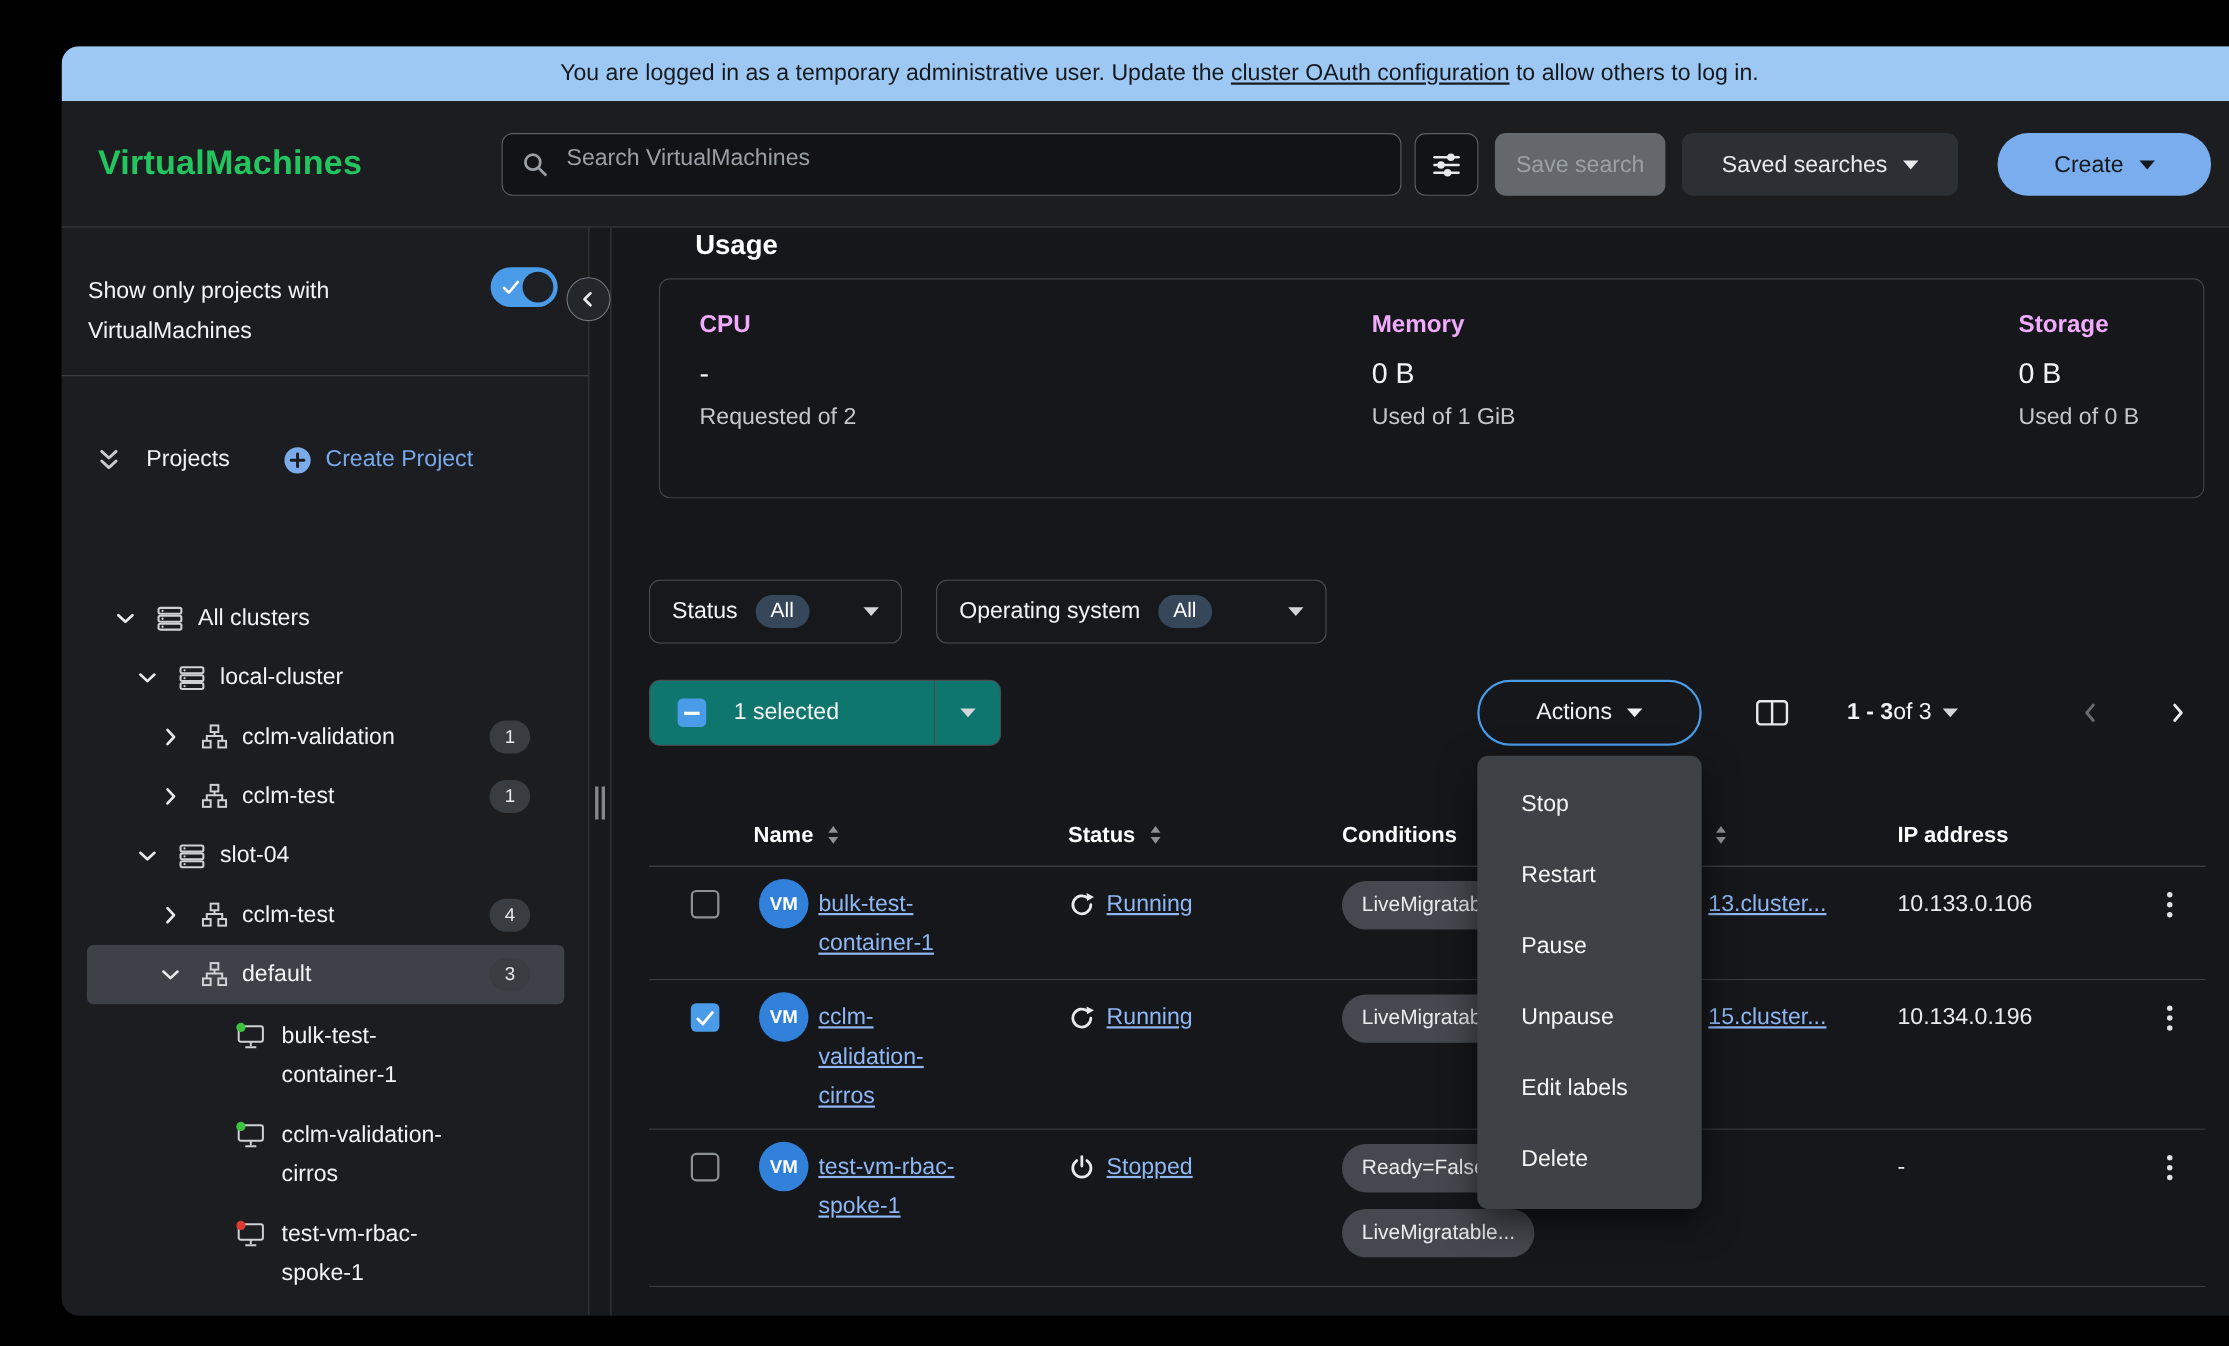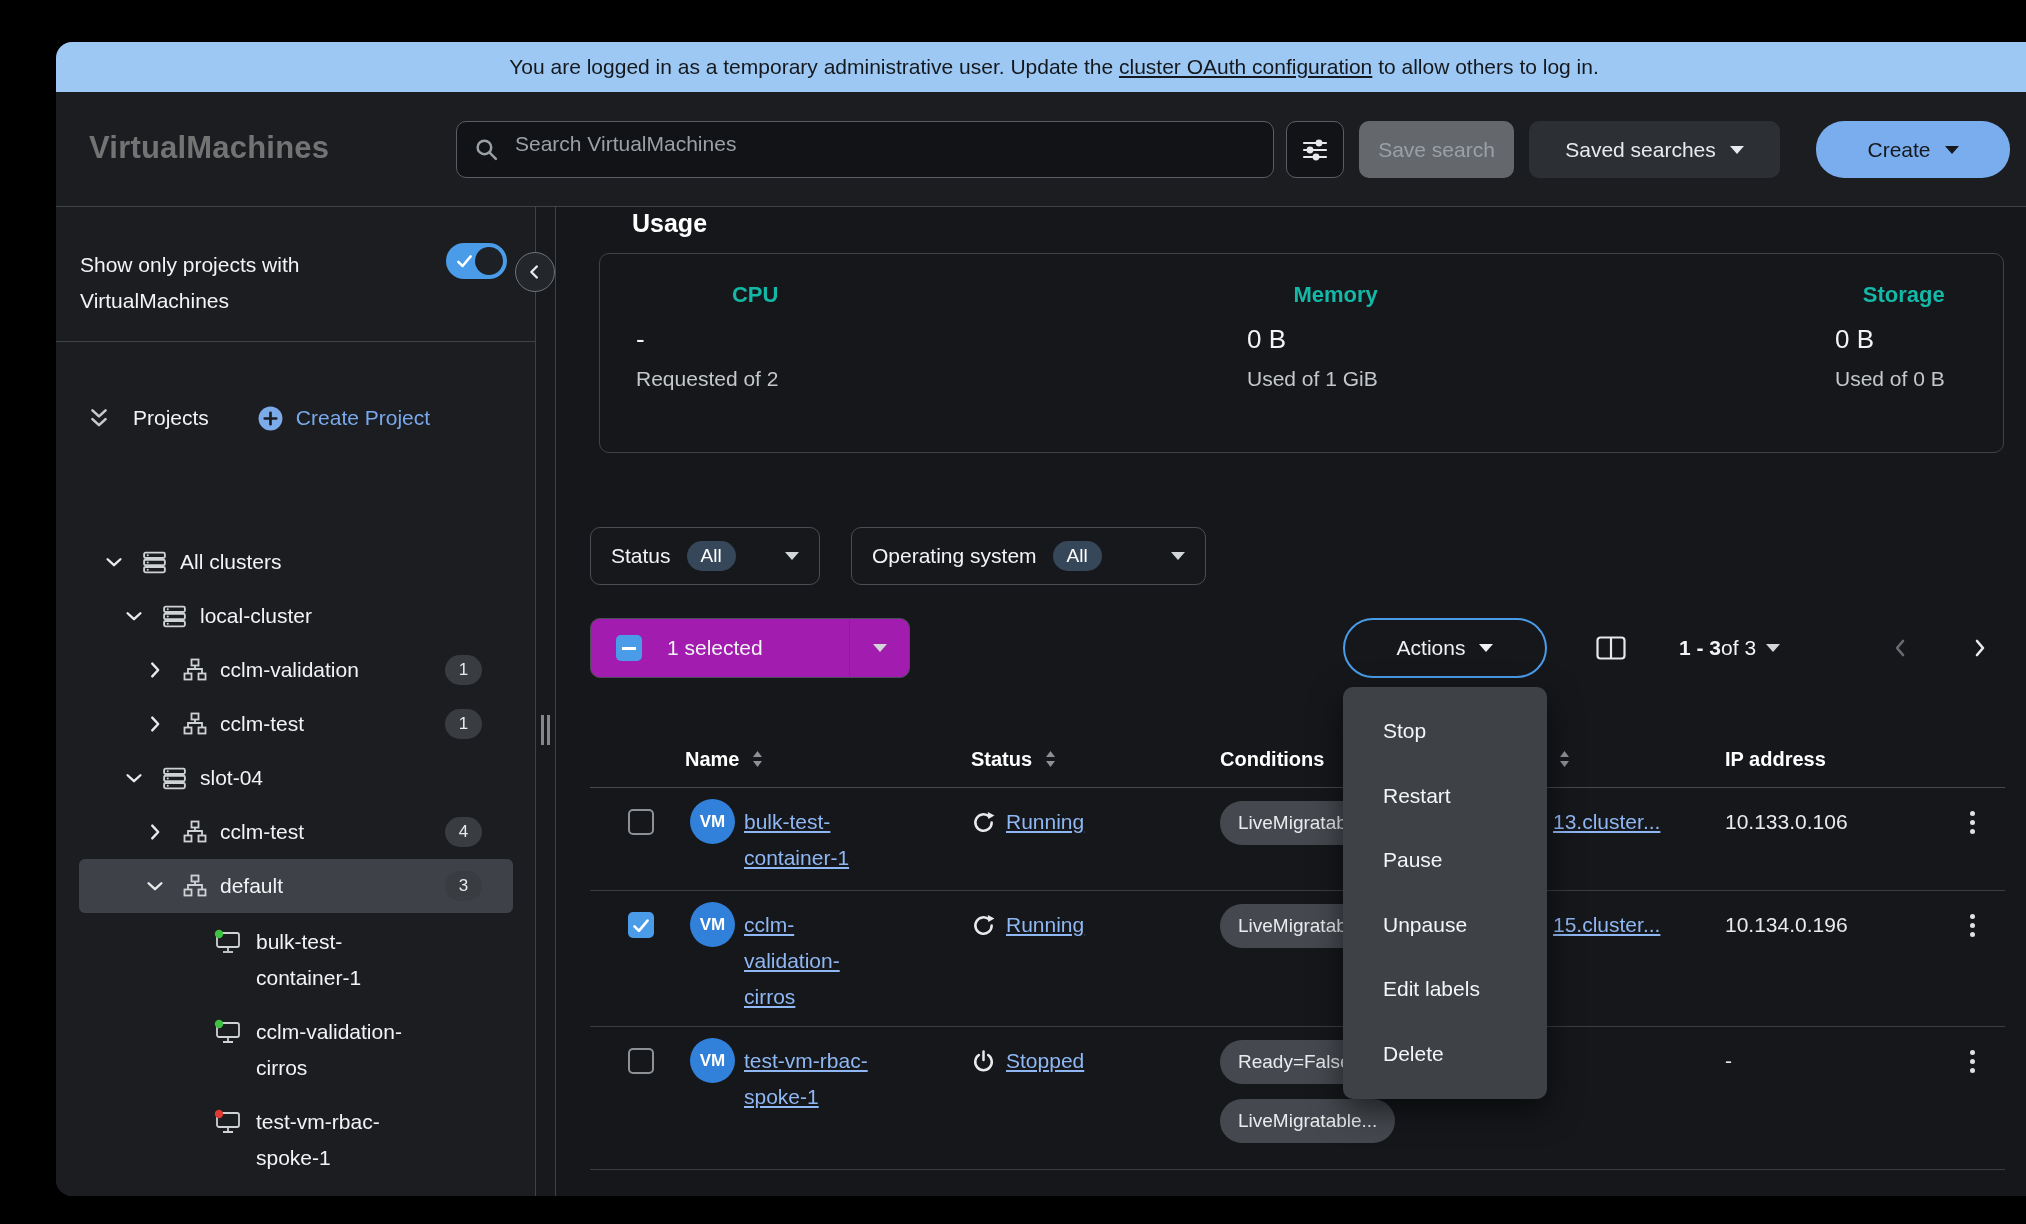--- a/index.html
+++ b/index.html
@@ -11,21 +11,21 @@
 
   
   .banner { height:50px; background:#9dc8f4; color:#15191d; display:flex;
     align-items:center; justify-content:center; font-size:21px; }
   .banner a { color:#15191d; text-decoration:underline; cursor:pointer; }
 
   
   .header { position:relative; height:115px; background:#1b1d21;
     border-bottom:1px solid #3f4247; }
   .app-title { position:absolute; left:33px; top:38px; font-size:31px;
-    font-weight:700; color:#737373; letter-spacing:.2px; }
+    font-weight:700; color:#22c55e; letter-spacing:.2px; }
   .search-wrap { position:absolute; left:400px; top:29px; width:818px; height:57px; }
   .search-input { width:100%; height:100%; background:#111316; border:1px solid #5a5e64;
     border-radius:10px; color:#e8eaec; font-size:21px; padding:0 20px 12px 58px; outline:none;
     font-family:inherit; }
   .search-input::placeholder { color:#9aa0a6; }
   .search-icon { position:absolute; left:18px; top:16px; }
   .icon-btn { position:absolute; top:29px; height:57px; border-radius:10px;
     border:1px solid #5a5e64; background:#111316; display:flex; align-items:center;
     justify-content:center; cursor:pointer; }
   .filter-btn { left:1230px; width:58px; }
@@ -86,37 +86,37 @@
   .leaf { margin:0 23px 18px 23px; padding-left:135px; display:flex; cursor:pointer; }
   .leaf .ticon { flex:none; margin-right:14px; margin-top:5px; }
   .leaf .llines { font-size:21px; line-height:36px; color:#f2f3f4; }
 
   
   .usage-title { position:absolute; left:76px; top:2px; font-size:25px; font-weight:700;
     color:#fff; }
   .usage-card { position:absolute; left:43px; top:46px; width:1405px; height:200px;
     border:1px solid #3f4247; border-radius:10px; }
   .metric { position:absolute; top:28px; }
-  .metric .mlabel { font-size:22px; font-weight:700; color:#14b8a6;text-align:right; }
+  .metric .mlabel { font-size:22px; font-weight:700; color:#f0abfc; }
   .metric .mvalue { font-size:26px; margin-top:16px; color:#f2f3f4; }
   .metric .mdetail { font-size:21px; margin-top:12px; color:#c5c8cb; }
   .metric.m0 { left:36px; } .metric.m1 { left:647px; } .metric.m2 { left:1235px; }
 
   .filter-box { position:absolute; top:320px; height:58px; border:1px solid #4a4e54;
     border-radius:10px; display:flex; align-items:center; padding:0 20px; gap:16px;
     cursor:pointer; background:#16181c; }
   .fb-status { left:34px; width:230px; }
   .fb-os { left:295px; width:355px; }
   .filter-box .flabel { font-size:21px; color:#f2f3f4; }
   .chip { background:#364759; border-radius:15px; height:30px; padding:0 14px;
     font-size:19px; display:flex; align-items:center; color:#fff; }
   .filter-box .caret-down { margin-left:auto; color:#d3d6d9; }
 
   .split { position:absolute; left:34px; top:411px; width:320px; height:60px;
-    border:1px solid #4a4e54; border-radius:10px; display:flex; background:#a21caf; }
+    border:1px solid #4a4e54; border-radius:10px; display:flex; background:#0f766e; }
   .seg-check { width:76px; display:flex; align-items:center; justify-content:center;
     cursor:pointer; }
   .seg-label { flex:1; line-height:58px; font-size:21px; color:#f2f3f4; }
   .seg-caret { width:60px; border-left:1px solid #4a4e54; display:flex;
     align-items:center; justify-content:center; color:#d3d6d9; cursor:pointer; }
 
   .checkbox { width:26px; height:26px; border:2px solid #8c9196; border-radius:5px;
     background:transparent; cursor:pointer; display:flex; align-items:center;
     justify-content:center; }
   .checkbox.filled { background:#4a9ce8; border:none; }

